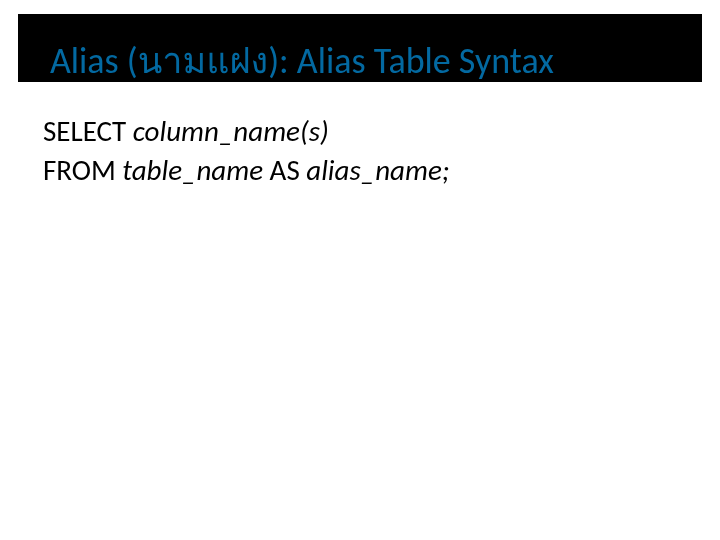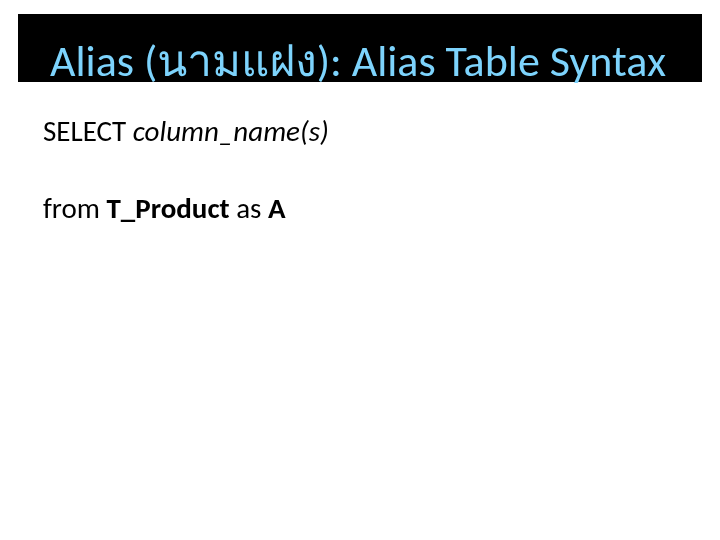--- a/index.html
+++ b/index.html
@@ -15,22 +15,22 @@
     top: 14px;
     left: 18px;
     right: 18px;
     height: 68px;
     background: #000000;
     display: flex;
     align-items: center;
     padding-left: 32px;
   }
   .title-text {
-    color: #7dd3fc;
-    font-size: 44px;
+    color: #0369a1;
+    font-size: 36px;
     font-weight: 400;
     margin-top: 24px;
   }
   .content {
     position: absolute;
     top: 112px;
     left: 43px;
     right: 50px;
     color: #000000;
   }
@@ -50,22 +50,22 @@
 
   <div class="title-bar">
     <div class="title-text">Alias (นามแฝง): Alias Table Syntax</div>
   </div>
 
   <div class="content">
 
     <div class="line">
       <span>SELECT </span><span class="italic">column_name(s)</span>
     </div>
+    <div class="line">
+      <span>FROM </span><span class="italic">table_name</span><span> AS </span><span class="italic">alias_name;</span>
+    </div>
 
     <div class="spacer"></div>
 
-    <div class="line">
-      <span>from </span><span class="bold">T_Product</span><span> as </span><span class="bold">A</span>
-    </div>
 
   </div>
 
 </div>
 
 </body></html>

